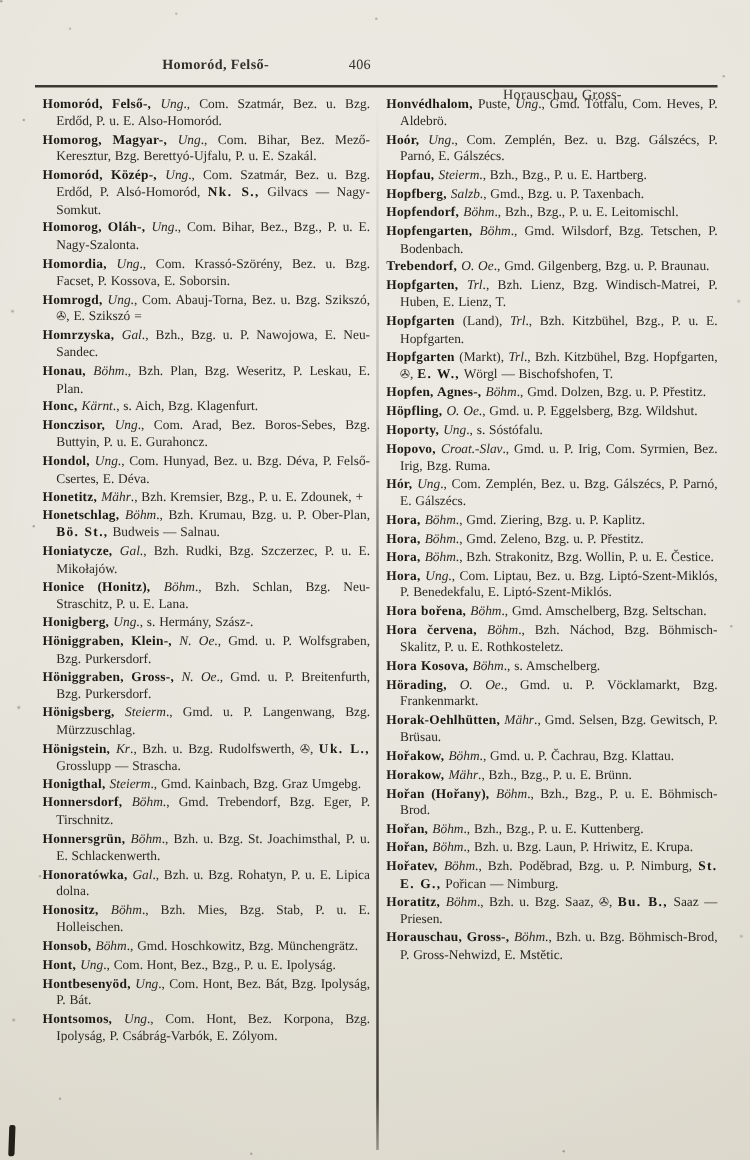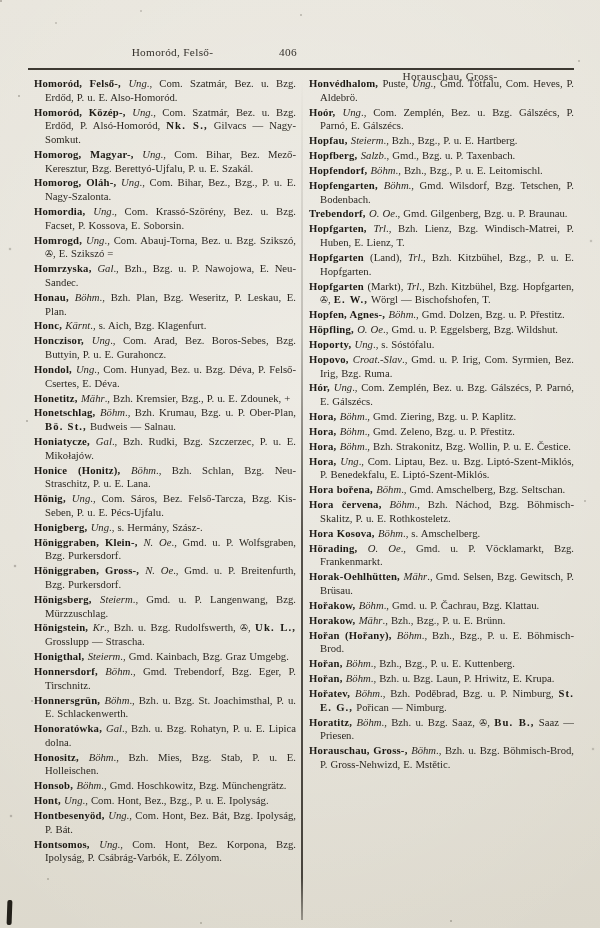--- a/index.html
+++ b/index.html
@@ -24,21 +24,21 @@
       14px 565px 1px rgba(50,45,38,.45), 31px 700px 0 rgba(60,54,44,.3),
       10px 815px 1px rgba(50,45,38,.4), 47px 878px 0 rgba(60,54,44,.3),
       578px 60px 0 rgba(60,54,44,.3), 590px 240px 1px rgba(60,54,44,.35),
       584px 500px 0 rgba(60,54,44,.3), 592px 748px 1px rgba(60,54,44,.35),
       300px 14px 0 rgba(60,54,44,.3), 140px 10px 0 rgba(60,54,44,.25),
       450px 920px 0 rgba(60,54,44,.35), 200px 922px 0 rgba(60,54,44,.3);}
   .edge-mark{position:absolute;left:7px;bottom:3px;width:5px;height:25px;
     background:#23201a;border-radius:2px;transform:rotate(2deg);}
   
   .running-head{position:absolute;top:46px;font-size:11.3px;letter-spacing:.3px;color:#34302a;}
-  .head-left{left:60px;width:225px;text-align:center;}
+  .head-left{left:60px;width:225px;text-align:center;font-weight:bold;}
   .head-num{left:279px;width:60px;font-weight:normal;}
   .head-right{left:340px;width:220px;text-align:center;margin-top:24px;}
   .head-rule{position:absolute;top:68px;left:28px;width:546px;height:2px;background:#3d3932;}
   
   .col{position:absolute;top:77px;height:846px;overflow:hidden;text-align:justify;}
   .col-left{left:34px;width:262px;}
   .col-right{left:309px;width:265px;}
   .col-divider{position:absolute;top:77px;left:301px;width:2px;height:843px;
     background:linear-gradient(rgba(60,55,46,0) 0%, rgba(60,55,46,.25) 30%, rgba(45,41,34,.8) 55%, rgba(45,41,34,.85) 95%, rgba(45,41,34,.4) 100%);}
   .entry{margin:0 0 1.2px;padding-left:11px;text-indent:-11px;
@@ -57,35 +57,34 @@
 
   <div class="running-head head-left">Homoród, Felső-</div>
   <div class="running-head head-num">406</div>
   <div class="running-head head-right">Horauschau, Gross-</div>
   <div class="head-rule"></div>
 
   <div class="col-divider"></div>
 
   <div class="col col-left">
       <p class="entry"><span class="bd">Homoród, Felső-, </span><span class="it">Ung</span><span>., Com. Szatmár, Bez. u. Bzg. Erdőd, P. u. E. Also-Homoród.</span></p>
+      <p class="entry"><span class="bd">Homorog, Magyar-, </span><span class="it">Ung</span><span>., Com. Bihar, Bez. Mező-Keresztur, Bzg. Berettyó-Ujfalu, P. u. E. Szakál.</span></p>
       <p class="entry"><span class="bd">Homoród, Közép-, </span><span class="it">Ung</span><span>., Com. Szatmár, Bez. u. Bzg. Erdőd, P. Alsó-Homoród, </span><span class="rw">Nk. S.,</span><span> Gilvacs — Nagy-Somkut.</span></p>
-      <p class="entry"><span class="bd">Homorog, Magyar-, </span><span class="it">Ung</span><span>., Com. Bihar, Bez. Mező-Keresztur, Bzg. Berettyó-Ujfalu, P. u. E. Szakál.</span></p>
       <p class="entry"><span class="bd">Homorog, Oláh-, </span><span class="it">Ung</span><span>., Com. Bihar, Bez., Bzg., P. u. E. Nagy-Szalonta.</span></p>
       <p class="entry"><span class="bd">Homordia, </span><span class="it">Ung</span><span>., Com. Krassó-Szörény, Bez. u. Bzg. Facset, P. Kossova, E. Soborsin.</span></p>
       <p class="entry"><span class="bd">Homrogd, </span><span class="it">Ung</span><span>., Com. Abauj-Torna, Bez. u. Bzg. Szikszó, </span><span class="sym">✇</span><span>, E. Szikszó =</span></p>
       <p class="entry"><span class="bd">Homrzyska, </span><span class="it">Gal</span><span>., Bzh., Bzg. u. P. Nawojowa, E. Neu-Sandec.</span></p>
       <p class="entry"><span class="bd">Honau, </span><span class="it">Böhm</span><span>., Bzh. Plan, Bzg. Weseritz, P. Leskau, E. Plan.</span></p>
       <p class="entry"><span class="bd">Honc, </span><span class="it">Kärnt</span><span>., s. Aich, Bzg. Klagenfurt.</span></p>
       <p class="entry"><span class="bd">Honczisor, </span><span class="it">Ung</span><span>., Com. Arad, Bez. Boros-Sebes, Bzg. Buttyin, P. u. E. Gurahoncz.</span></p>
       <p class="entry"><span class="bd">Hondol, </span><span class="it">Ung</span><span>., Com. Hunyad, Bez. u. Bzg. Déva, P. Felső-Csertes, E. Déva.</span></p>
       <p class="entry"><span class="bd">Honetitz, </span><span class="it">Mähr</span><span>., Bzh. Kremsier, Bzg., P. u. E. Zdounek, +</span></p>
       <p class="entry"><span class="bd">Honetschlag, </span><span class="it">Böhm</span><span>., Bzh. Krumau, Bzg. u. P. Ober-Plan, </span><span class="rw">Bö. St.,</span><span> Budweis — Salnau.</span></p>
       <p class="entry"><span class="bd">Honiatycze, </span><span class="it">Gal</span><span>., Bzh. Rudki, Bzg. Szczerzec, P. u. E. Mikołajów.</span></p>
       <p class="entry"><span class="bd">Honice (Honitz), </span><span class="it">Böhm</span><span>., Bzh. Schlan, Bzg. Neu-Straschitz, P. u. E. Lana.</span></p>
-      <p class="entry"><span class="bd">Hönig, </span><span class="it">Ung</span><span>., Com. Sáros, Bez. Felső-Tarcza, Bzg. Kis-Seben, P. u. E. Pécs-Ujfalu.</span></p>
       <p class="entry"><span class="bd">Honigberg, </span><span class="it">Ung</span><span>., s. Hermány, Szász-.</span></p>
       <p class="entry"><span class="bd">Höniggraben, Klein-, </span><span class="it">N. Oe</span><span>., Gmd. u. P. Wolfsgraben, Bzg. Purkersdorf.</span></p>
       <p class="entry"><span class="bd">Höniggraben, Gross-, </span><span class="it">N. Oe</span><span>., Gmd. u. P. Breitenfurth, Bzg. Purkersdorf.</span></p>
       <p class="entry"><span class="bd">Hönigsberg, </span><span class="it">Steierm</span><span>., Gmd. u. P. Langenwang, Bzg. Mürzzuschlag.</span></p>
       <p class="entry"><span class="bd">Hönigstein, </span><span class="it">Kr</span><span>., Bzh. u. Bzg. Rudolfswerth, </span><span class="sym">✇</span><span>, </span><span class="rw">Uk. L.,</span><span> Grosslupp — Strascha.</span></p>
       <p class="entry"><span class="bd">Honigthal, </span><span class="it">Steierm</span><span>., Gmd. Kainbach, Bzg. Graz Umgebg.</span></p>
       <p class="entry"><span class="bd">Honnersdorf, </span><span class="it">Böhm</span><span>., Gmd. Trebendorf, Bzg. Eger, P. Tirschnitz.</span></p>
       <p class="entry"><span class="bd">Honnersgrün, </span><span class="it">Böhm</span><span>., Bzh. u. Bzg. St. Joachimsthal, P. u. E. Schlackenwerth.</span></p>
       <p class="entry"><span class="bd">Honoratówka, </span><span class="it">Gal</span><span>., Bzh. u. Bzg. Rohatyn, P. u. E. Lipica dolna.</span></p>
       <p class="entry"><span class="bd">Honositz, </span><span class="it">Böhm</span><span>., Bzh. Mies, Bzg. Stab, P. u. E. Holleischen.</span></p>

